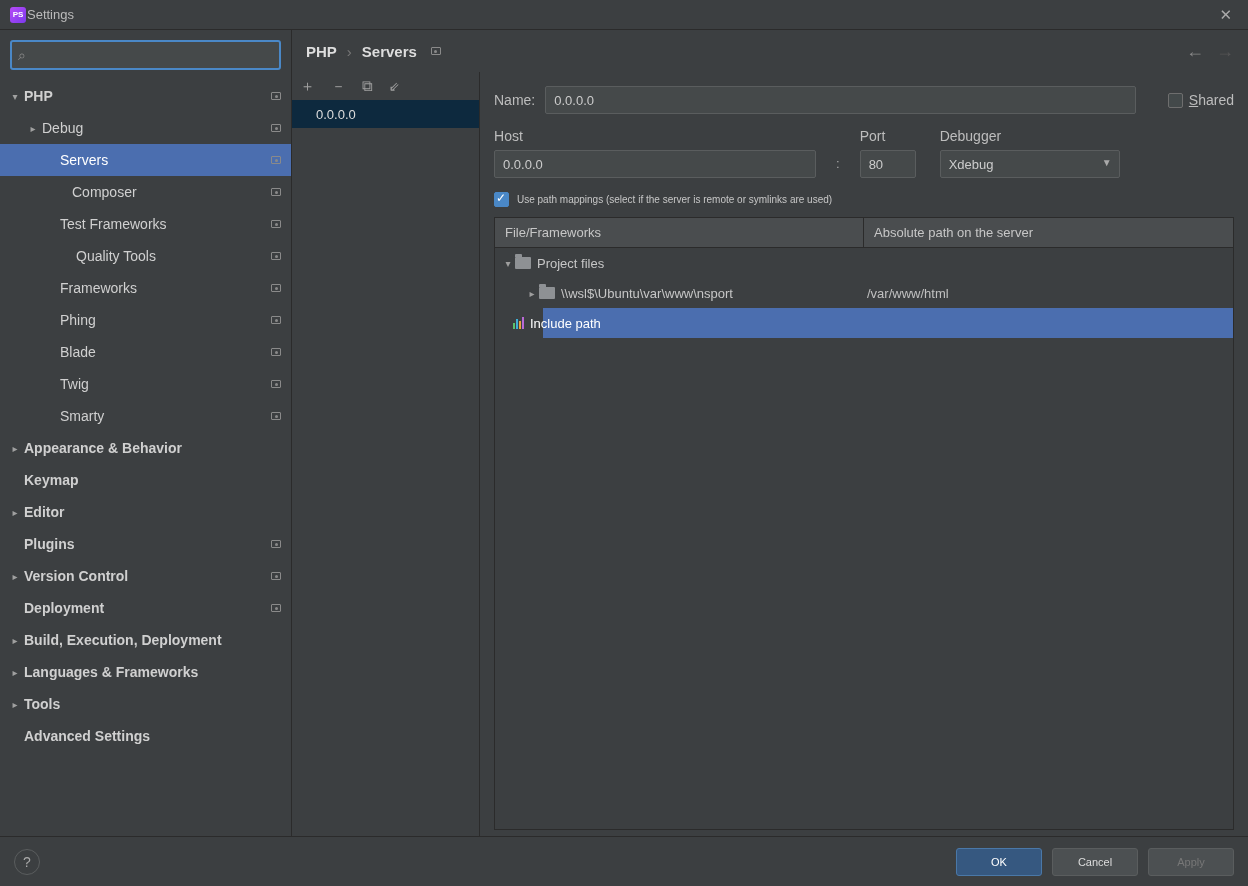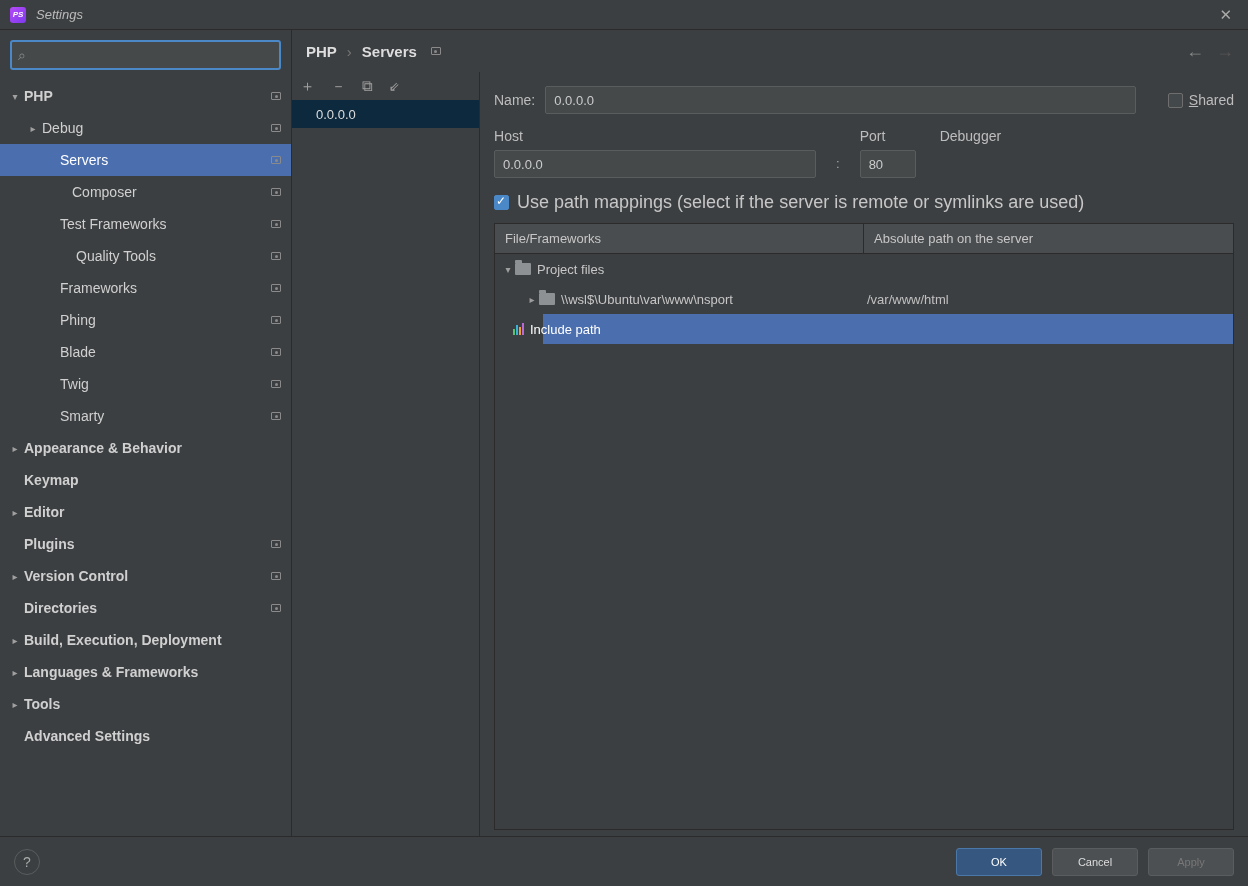--- a/index.html
+++ b/index.html
@@ -11,21 +11,21 @@
     overflow: hidden;
     display: flex; flex-direction: column;
   }
   
   .titlebar {
     height: 30px; display: flex; align-items: center;
     padding: 0 10px; background: #3c3f41;
     justify-content: space-between;
     border-bottom: 1px solid #2b2b2b;
   }
-  .titlebar-left { display: flex; align-items: center; gap: 10px; font-style: italic; }
+  .titlebar-left { display: flex; align-items: center; gap: 1px; }
   .app-icon {
     width: 16px; height: 16px; background: linear-gradient(135deg,#b74af7,#7c3aed);
     border-radius: 3px; display: flex; align-items: center; justify-content: center;
     font-size: 8px; color: #fff; font-weight: bold;
   }
   .close-x { font-size: 15px; color: #aaa; cursor: pointer; padding:0 6px;}
   
   .body-area { flex: 1; display: flex; overflow: hidden; }
   .sidebar {
     width: 292px; background: #3c3f41;
@@ -95,21 +95,21 @@
   .cb.checked{background:#4a88c7;border-color:#4a88c7;position:relative;}
   .cb.checked::after{content:"✓";position:absolute;top:-2px;left:1px;font-size:12px;color:#fff;}
   .host-port-row{display:flex; gap:20px; align-items:flex-start; margin-bottom:14px;}
   .field-col{display:flex;flex-direction:column;gap:6px;}
   .field-col label{font-size:14px;color:#bdbdbd;}
   .field-col .text-input{}
   .colon{padding-top:28px;color:#aaa;}
   .select-box{position:relative;}
   .select-box .text-input{padding-right:26px;width:180px;}
   .select-box .dd{position:absolute;right:8px;top:7px;font-size:10px;color:#aaa;}
-  .path-check-row{display:flex;align-items:center;gap:8px;margin-bottom:10px;font-size:18px;color:#c7c7c7;}
+  .path-check-row{display:flex;align-items:center;gap:8px;margin-bottom:10px;font-size:10px;color:#c7c7c7;}
   
   .map-table{flex:1;border:1px solid #2b2b2b;display:flex;flex-direction:column;margin-bottom:6px;overflow:hidden;}
   .map-head{display:flex;height:30px;background:#4a4d4f;border-bottom:1px solid #2b2b2b;}
   .map-head div{display:flex;align-items:center;padding:0 10px;color:#c7c7c7;font-size:13px;}
   .col1{flex:1;}
   .col2{width:370px;border-left:1px solid #2b2b2b;}
   .map-body{flex:1;background:#3c3f41;}
   .map-row{display:flex;align-items:center;height:30px;padding:0 6px;font-size:13px;}
   .map-row .indent1{width:12px;}
   .map-row .chev{width:14px;font-size:10px;color:#9e9e9e;text-align:center;}
@@ -228,21 +228,21 @@
         <div class="tree-item bold" style="padding-left: 24px;">
           <span class="label">Plugins</span>
           <span class="dot-badge"></span>
         </div>
         <div class="tree-item bold" style="padding-left: 6px;">
           <span class="chev">▸</span>
           <span class="label">Version Control</span>
           <span class="dot-badge"></span>
         </div>
         <div class="tree-item bold" style="padding-left: 24px;">
-          <span class="label">Directories</span>
+          <span class="label">Deployment</span>
           <span class="dot-badge"></span>
         </div>
         <div class="tree-item bold" style="padding-left: 6px;">
           <span class="chev">▸</span>
           <span class="label">Build, Execution, Deployment</span>
         </div>
         <div class="tree-item bold" style="padding-left: 6px;">
           <span class="chev">▸</span>
           <span class="label">Languages &amp; Frameworks</span>
         </div>
@@ -299,20 +299,24 @@
             <label><span class="ul">H</span>ost</label>
             <input class="text-input" value="0.0.0.0" style="">
           </div>
           <div class="colon">:</div>
           <div class="field-col" style="width:60px;">
             <label><span class="ul">P</span>ort</label>
             <input class="text-input" style="width: 56px;" value="80">
           </div>
           <div class="field-col">
             <label><span class="ul">D</span>ebugger</label>
+            <div class="select-box">
+              <input class="text-input" readonly="" value="Xdebug" style="">
+              <span class="dd">▼</span>
+            </div>
           </div>
         </div>
 
         <div class="path-check-row">
           <span class="cb checked"></span>
           <span>Use path mappings (select if the server is remote or symlinks are used)</span>
         </div>
 
         <div class="map-table">
           <div class="map-head">

